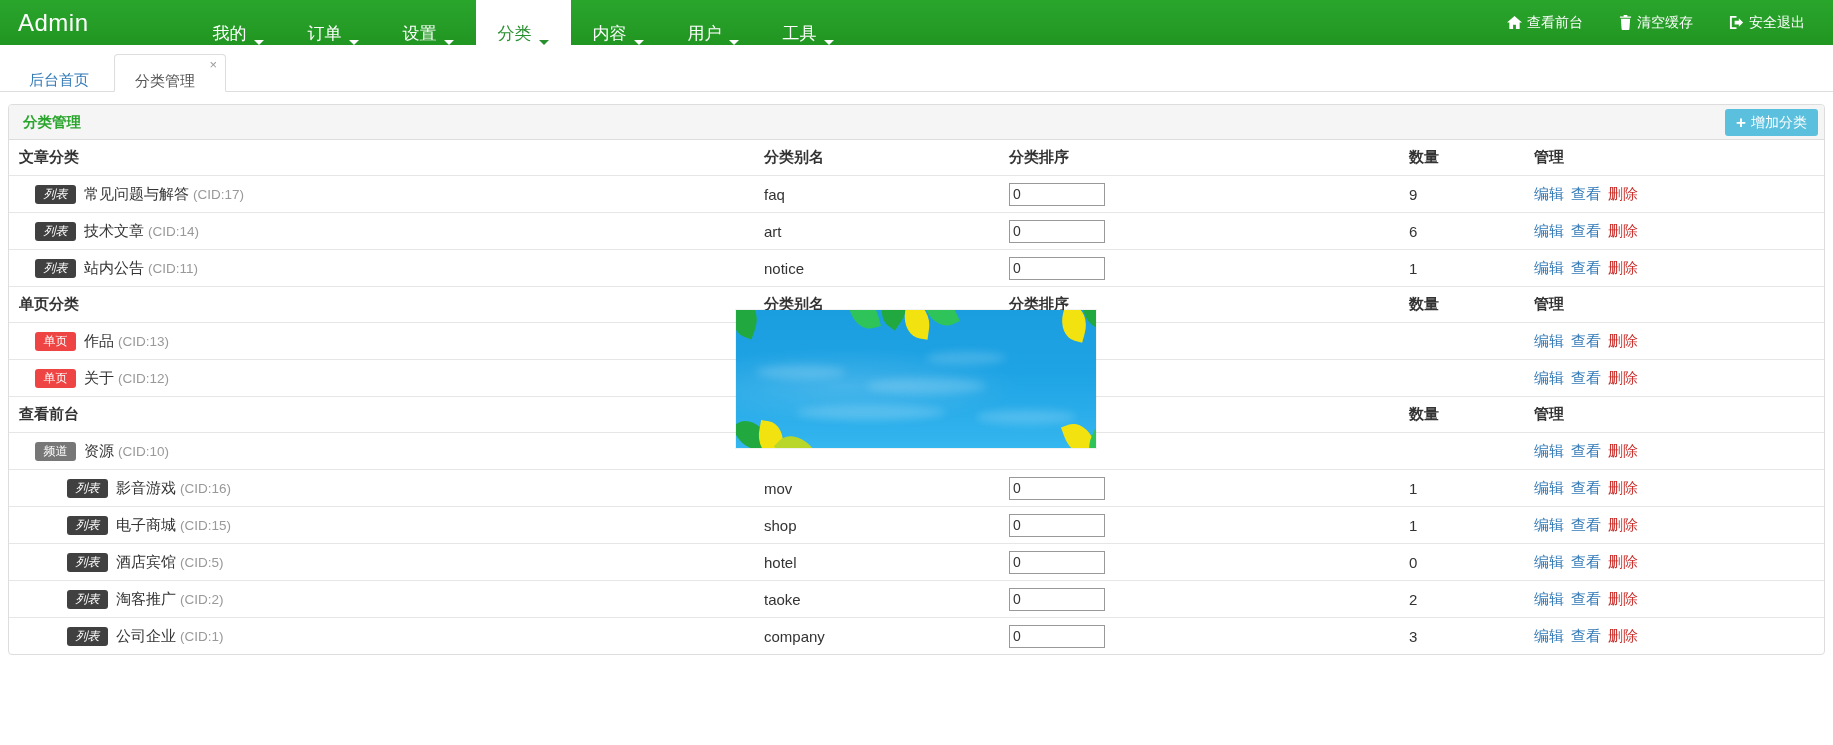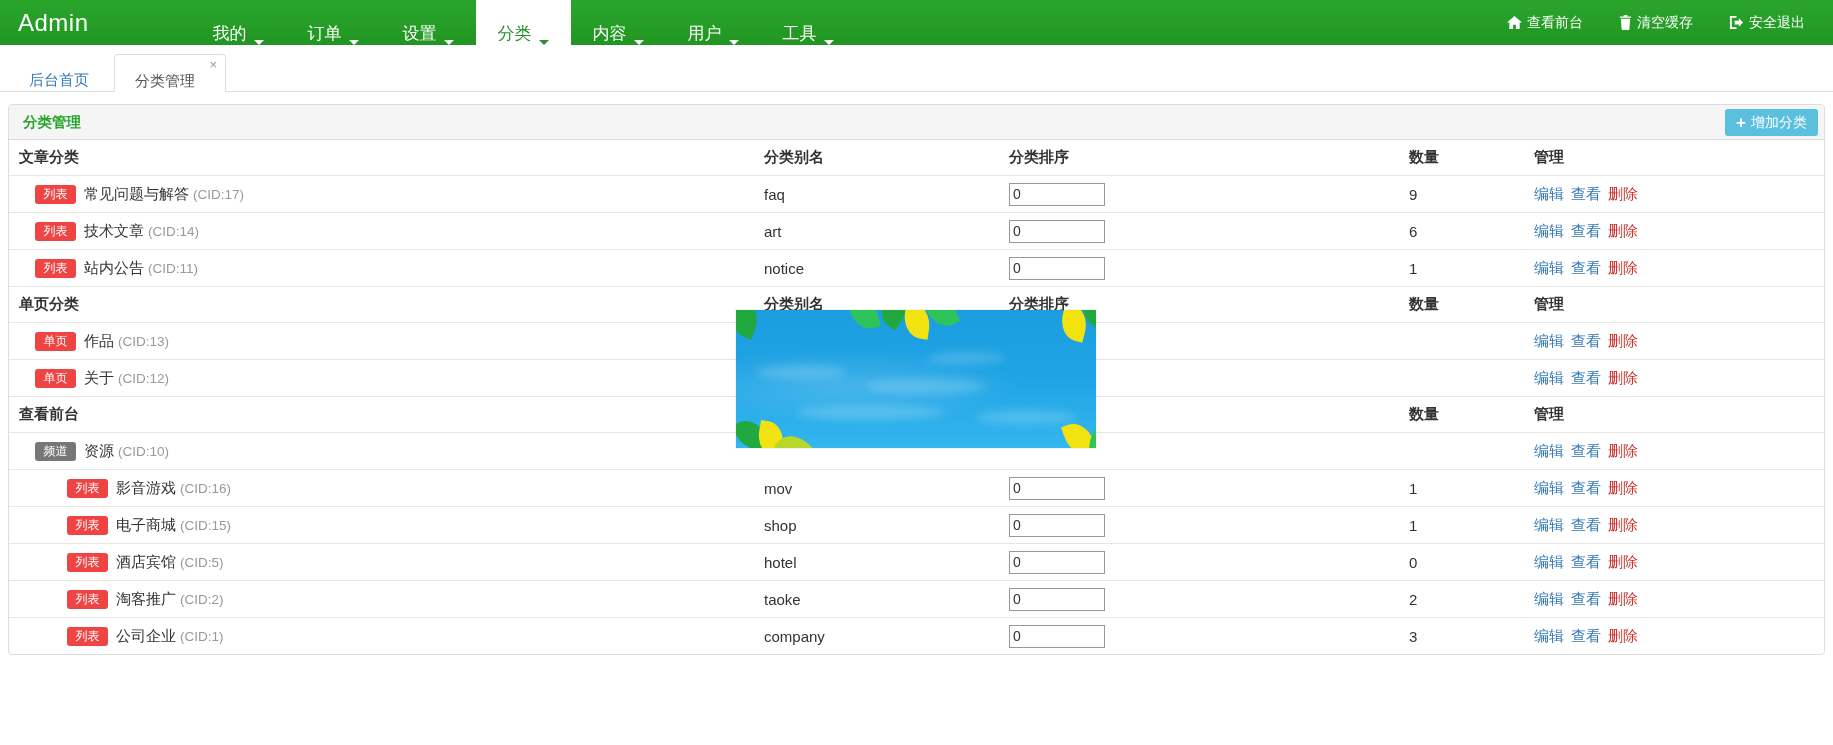--- a/index.html
+++ b/index.html
@@ -191,21 +191,21 @@
     min-width:31px;
     text-align:center;
     padding:2px 5px;
     border-radius:3px;
     color:#ffffff;
     font-size:12px;
     line-height:15px;
     margin-right:8px;
     vertical-align:2px;
   }
-  .badge.list{background:#ef4444;}
+  .badge.list{background:#404040;font-style:italic;}
   .badge.page{background:#ef4444;}
   .badge.channel{background:#777777;}
 
   .cid{color:#999999;font-size:13.5px;margin-left:4px;}
   .name-cell{display:flex;align-items:center;}
   .indent-1{padding-left:16px;}
   .indent-2{padding-left:48px;}
 
   input.sortbox{
     width:96px;

